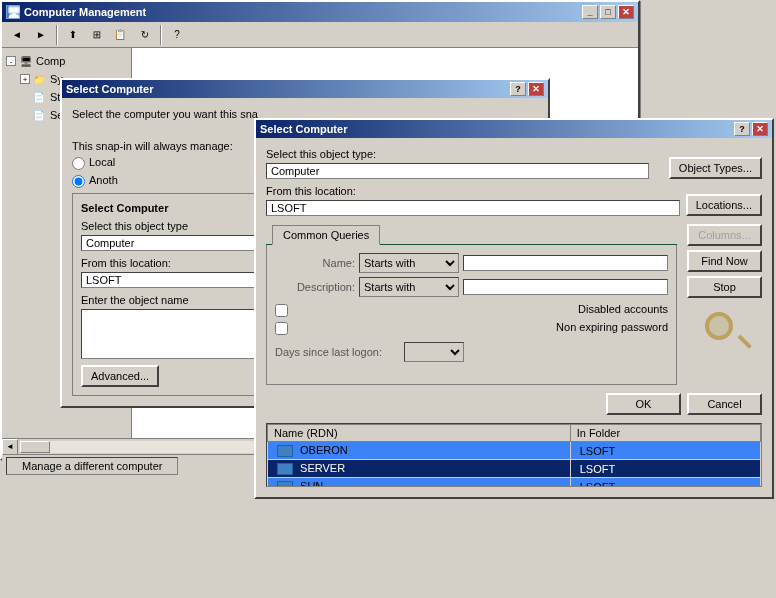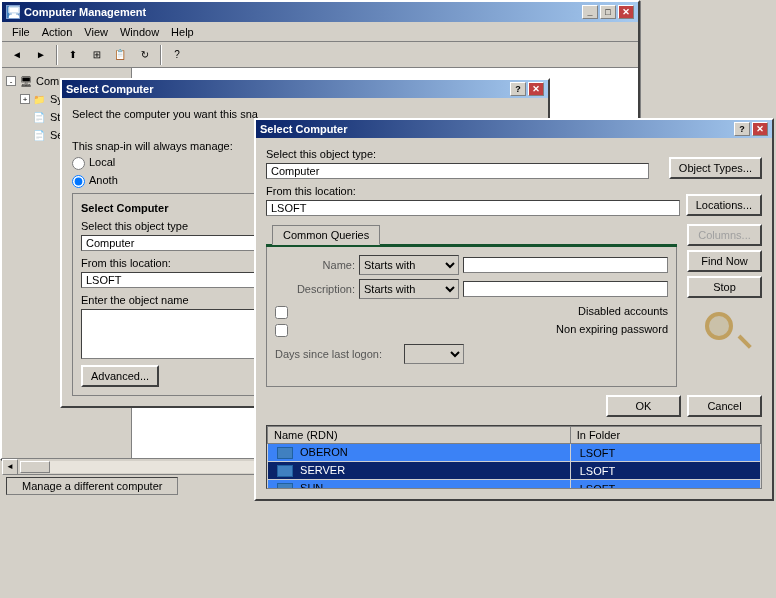--- a/index.html
+++ b/index.html
@@ -286,21 +286,21 @@
     
     .dialog-2 {
       top: 118px;
       left: 254px;
       width: 520px;
     }
 
     
     .tab-bar {
       display: flex;
-      border-bottom: 3px solid #14532d;
+      border-bottom: 1px solid #14532d;
       padding-left: 6px;
     }
 
     .tab {
       padding: 3px 10px;
       border: 1px solid #808080;
       border-bottom: none;
       background: #d4d0c8;
       cursor: pointer;
       font-size: 11px;
@@ -433,27 +433,20 @@
       <span class="title-bar-icon">🖥</span>
       <span>Computer Management</span>
     </div>
     <div class="title-bar-buttons">
       <div class="tb-btn">_</div>
       <div class="tb-btn">□</div>
       <div class="tb-btn close">✕</div>
     </div>
   </div>
 
-  <div class="menu-bar">
-    <span class="menu-item">File</span>
-    <span class="menu-item">Action</span>
-    <span class="menu-item">View</span>
-    <span class="menu-item">Window</span>
-    <span class="menu-item">Help</span>
-  </div>
 
   <div class="toolbar">
     <div class="tool-btn">◄</div>
     <div class="tool-btn">►</div>
     <div class="toolbar-sep"></div>
     <div class="tool-btn">⬆</div>
     <div class="tool-btn">⊞</div>
     <div class="tool-btn">📋</div>
     <div class="tool-btn">↻</div>
     <div class="toolbar-sep"></div>

